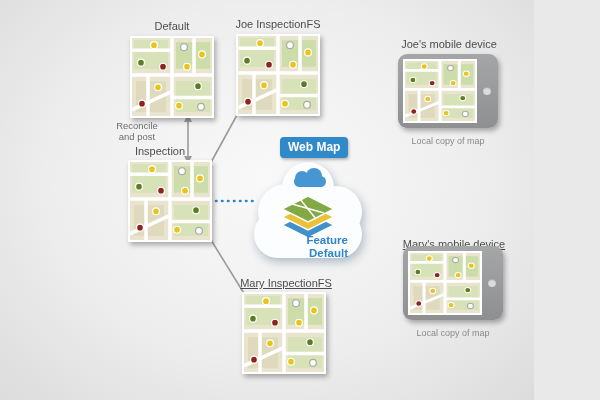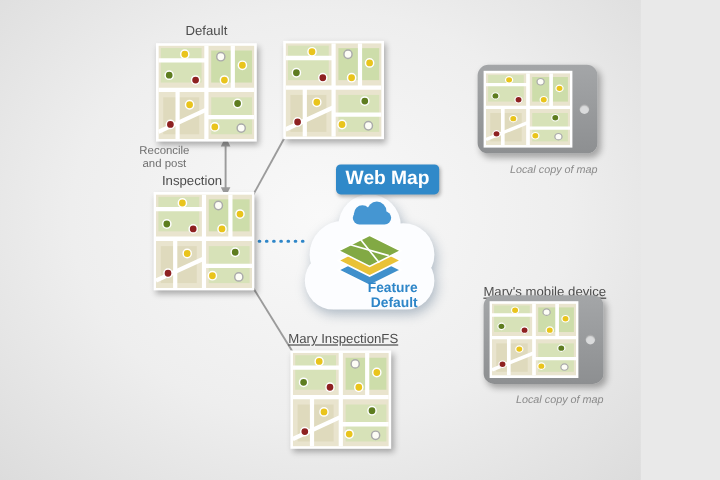--- a/index.html
+++ b/index.html
@@ -42,38 +42,37 @@
     position: absolute;
     font-size: 9.5px;
     color: #6e6e6e;
     text-align: center;
     line-height: 11px;
   }
   .caption {
     position: absolute;
     font-size: 9px;
     color: var(--caption-color, #8a8a8a);
-    text-align: right;
-    font-style: italic;
+    text-align: center;
   }
 
   .map-thumb {
     position: absolute;
     width: 84px; height: 82px;
     background: #ffffff;
     padding: 2px;
     box-shadow: 2px 3px 5px rgba(0,0,0,0.30);
   }
   .map-thumb svg, .tablet-screen svg { width: 100%; height: 100%; display: block; }
 
   .badge {
     position: absolute;
     background: var(--badge-blue, #3089c9);
     color: #ffffff;
-    font-size: 16px;
+    font-size: 12px;
     font-weight: bold;
     padding: 3px 8px 4px 8px;
     border-radius: 4px;
     box-shadow: 1px 2px 3px rgba(0,0,0,0.25);
     z-index: 3;
   }
   .cloud-svg {
     position: absolute;
     filter: drop-shadow(2px 4px 5px rgba(90,115,140,0.45));
     z-index: 1;
@@ -180,20 +179,21 @@
     <span>and post</span>
   </div>
 
   <div class="node-label" style="left:118px; top:145px; width:84px;">Inspection</div>
   <div class="map-thumb" style="left:128px; top:160px;">
     <svg viewBox="0 0 80 76" preserveAspectRatio="none">
         <use href="#map-tile"></use>
       </svg>
   </div>
 
+  <div class="node-label" style="left:222px; top:18px; width:112px;">Joe InspectionFS</div>
   <div class="map-thumb" style="left:236px; top:34px;">
     <svg viewBox="0 0 80 76" preserveAspectRatio="none">
         <use href="#map-tile"></use>
       </svg>
   </div>
 
   <div class="node-label" style="left:230px; top:277px; width:112px;text-decoration:underline;">Mary InspectionFS</div>
   <div class="map-thumb" style="left:242px; top:292px;">
     <svg viewBox="0 0 80 76" preserveAspectRatio="none">
         <use href="#map-tile"></use>
@@ -221,20 +221,21 @@
       <line class="layer-street" x1="50" y1="52" x2="82" y2="61"></line>
       <line class="layer-street" x1="58" y1="47" x2="74" y2="67"></line>
     </g>
   </svg>
 
   <div class="service-label" style="left:248px; top:234px; width:100px;">
     <span>Feature</span><br>
     <span>Default</span>
   </div>
 
+  <div class="node-label" style="left:395px; top:38px; width:108px;">Joe's mobile device</div>
   <div class="tablet" style="left:398px; top:54px;">
     <div class="tablet-screen">
       <svg viewBox="0 0 80 76" preserveAspectRatio="none">
           <use href="#map-tile"></use>
         </svg>
     </div>
     <span class="home-btn"></span>
   </div>
   <div class="caption" style="left:398px; top:136px; width:100px;">Local copy of map</div>
 

